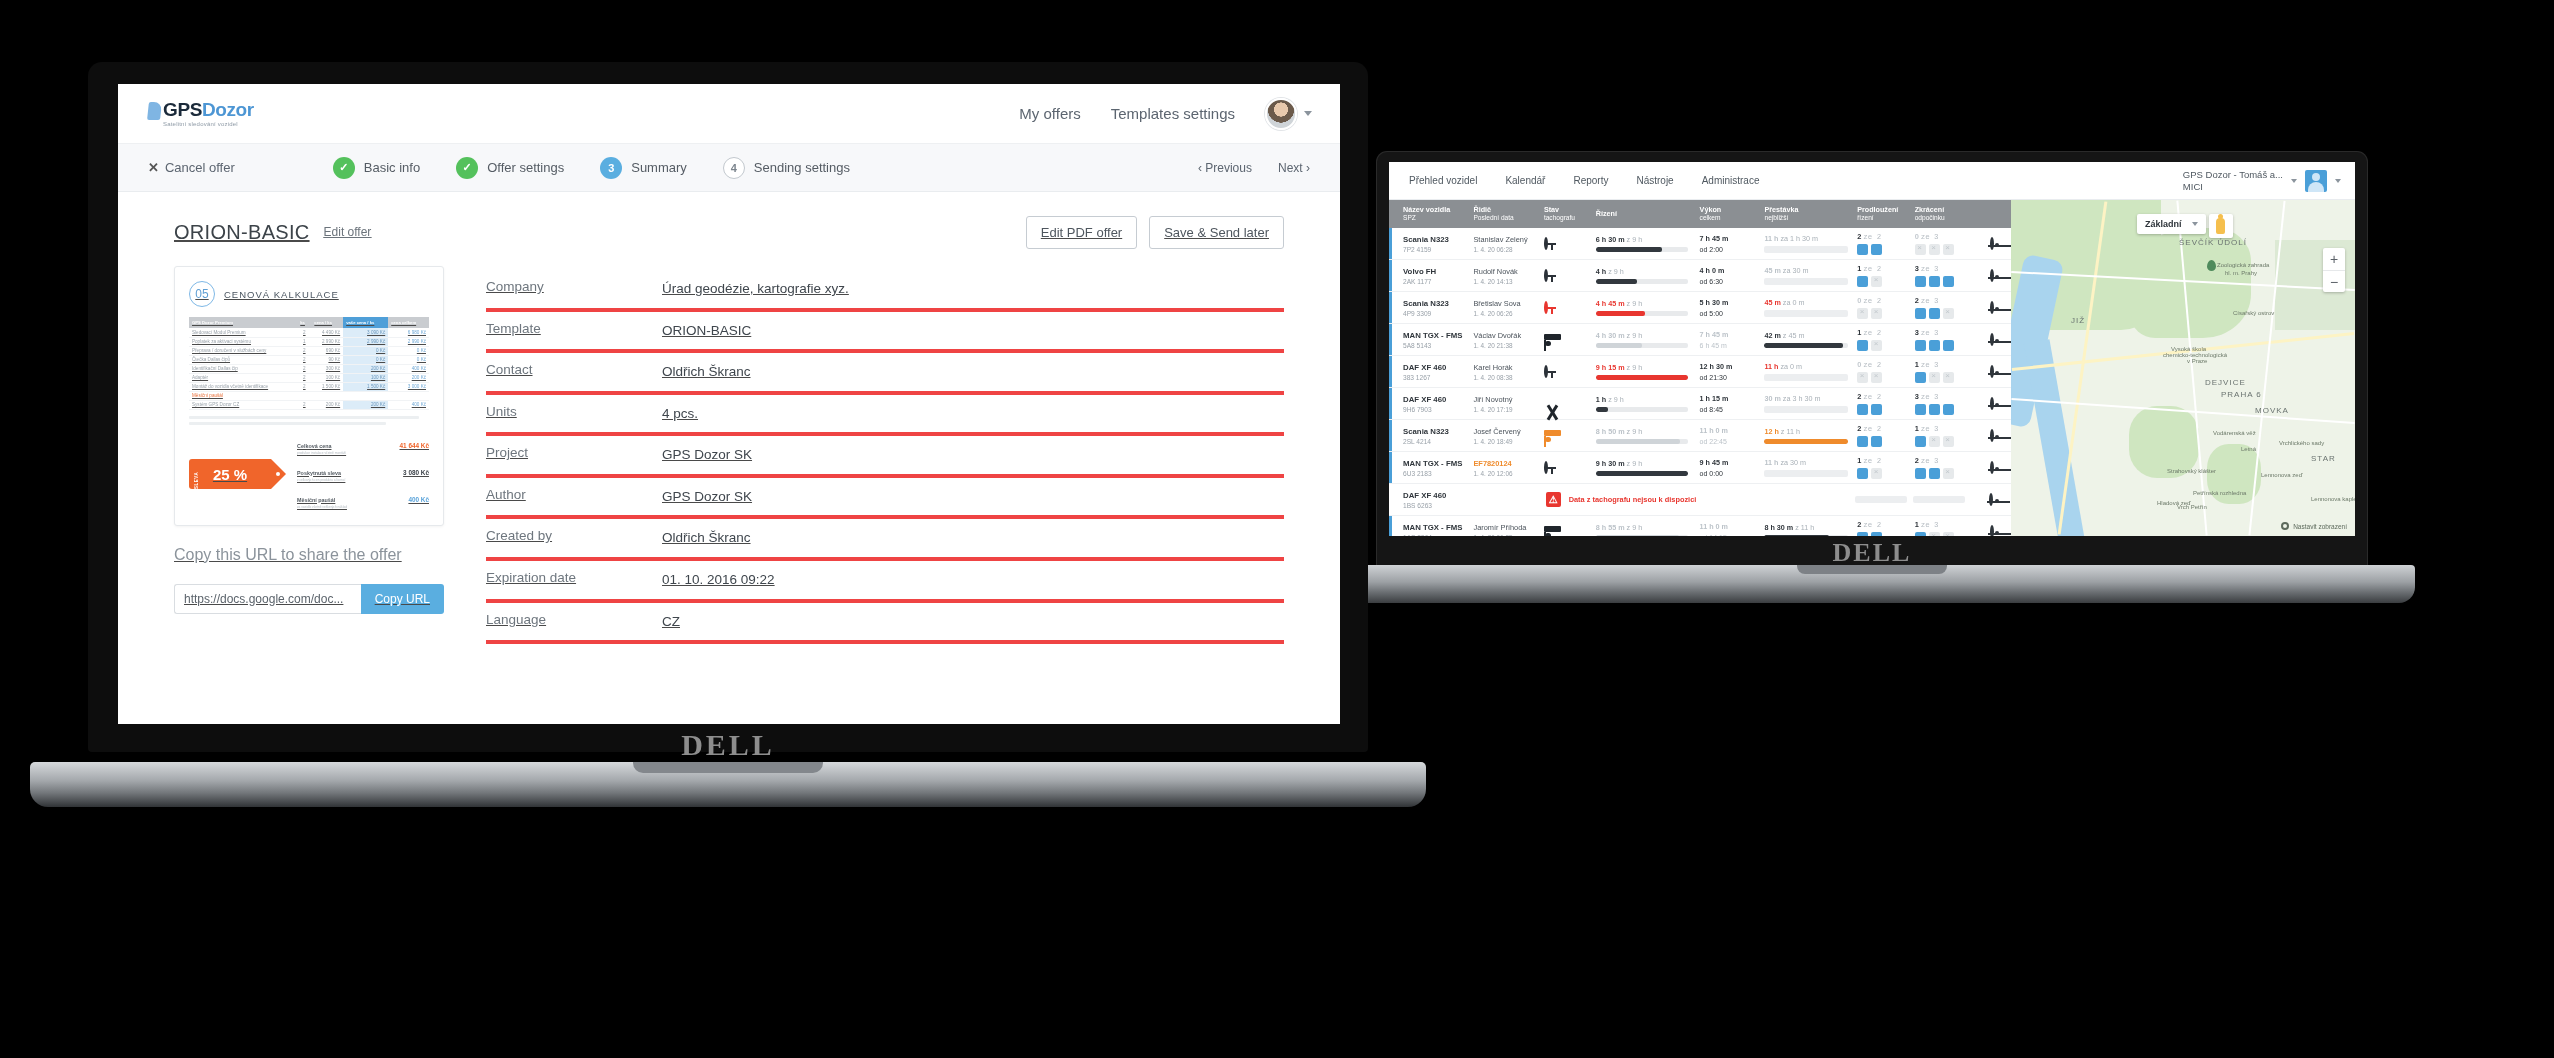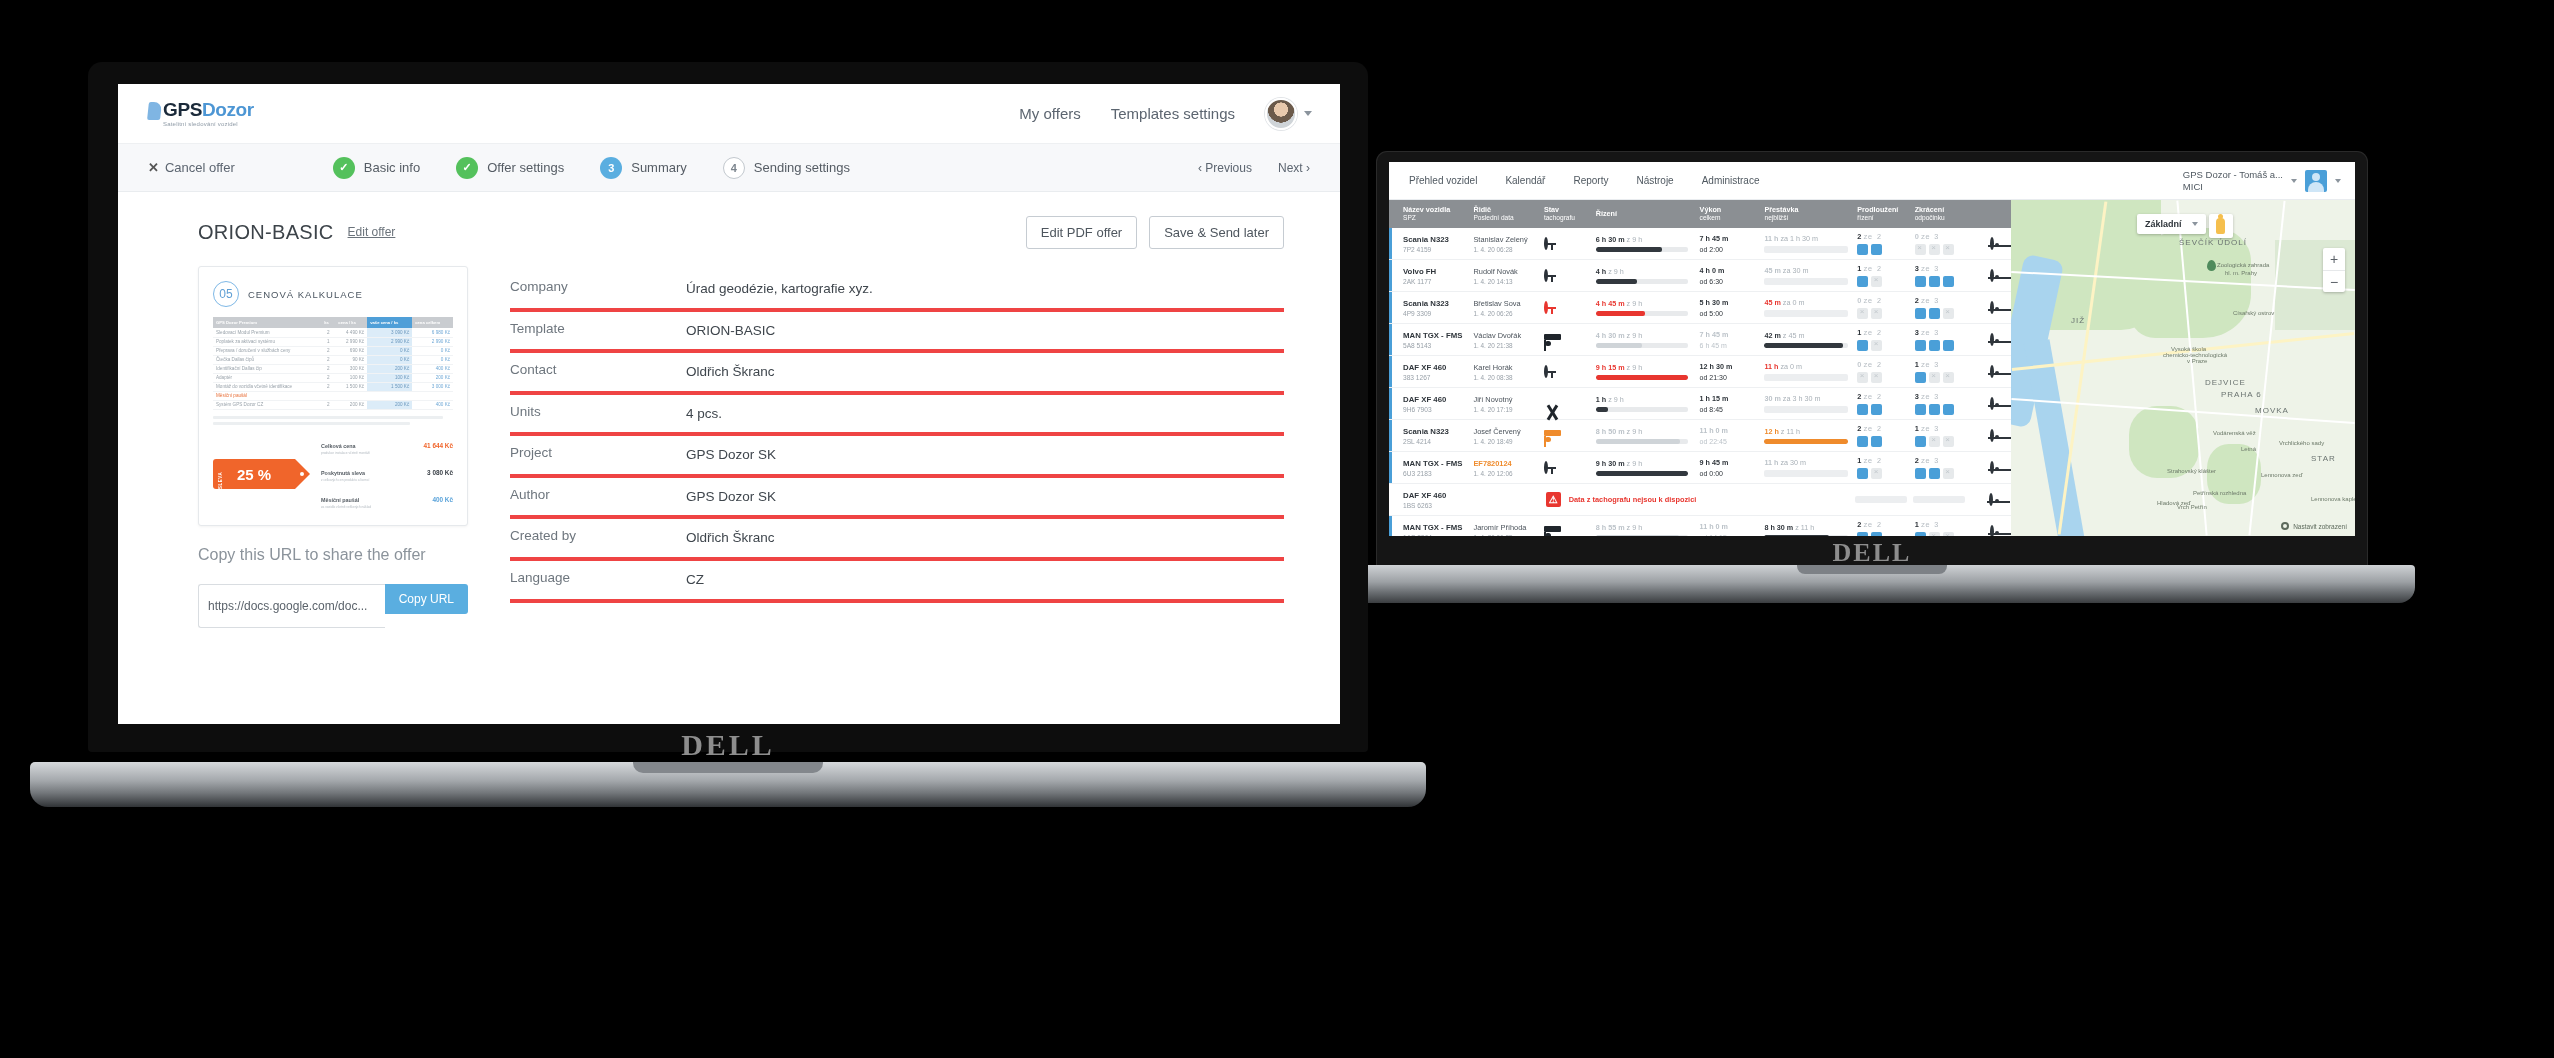--- a/index.html
+++ b/index.html
@@ -104,21 +104,21 @@
   .step .bubble {
     width:22px;height:22px;border-radius:50%;display:flex;align-items:center;
     justify-content:center;font-size:11px;color:#fff;font-weight:bold;flex:0 0 auto;
   }
   .step.done .bubble { background:#54c15c; }
   .step.active .bubble { background:#5aaee0; }
   .step.todo .bubble { background:#fff; border:1px solid #c2c8ce; color:#7b848d; }
   .step .lbl { font-size:13px; color:#555c64; white-space:nowrap; }
   .nav-prevnext { margin-left:auto; display:flex; align-items:center; gap:26px; font-size:12px; color:#5c6570; }
 
-  .lw-body { padding: 20px 56px 0 80px; }
+  .lw-body { padding: 20px 56px 0 56px; text-decoration: underline; }
   .lw-title-row { display:flex; align-items:center; height: 40px; }
   .lw-title { font-size:20px; color:#3c4349; letter-spacing:0.3px; }
   .lw-editlink { font-size:12px; color:#6b737b; margin-left:14px; text-decoration:underline; }
   .lw-btns { margin-left:auto; display:flex; gap:12px; }
   .btn-outline {
     border:1px solid #c6ccd2; background:#fff; color:#4e565e; border-radius:3px;
     font-size:13px; padding:8px 14px; font-family:"Liberation Sans",sans-serif;
   }
 
   .lw-panel { display:flex; margin-top: 14px; gap: 42px; }
@@ -169,21 +169,21 @@
   .pdf-price-val { font-size:6.4px; font-weight:bold; }
   .pdf-price-val.orange { color:#f0652b; }
   .pdf-price-val.dark { color:#3b4148; }
   .pdf-price-val.blue { color:#5aa3da; }
 
   .share { margin-top: 20px; width:270px; }
   .share-lbl { font-size:16px; color:#8b939b; margin-bottom:20px; }
   .share-row { display:flex; }
   .share-input {
     flex:1; border:1px solid #d9dde1; border-right:0; border-radius:3px 0 0 3px;
-    height:44px; padding:0 9px; font-size:12px; color:#5b636b; outline:none;
+    height:30px; padding:0 9px; font-size:12px; color:#5b636b; outline:none;
     font-family:"Liberation Sans",sans-serif; background:#fff;
   }
   .share-btn {
     background:#5aaee0; color:#fff; border:0; border-radius:0 3px 3px 0;
     font-size:12px; padding:0 14px; height:30px; font-family:"Liberation Sans",sans-serif;
   }
 
   
   .detail { flex:1; padding-top:4px; }
   .drow { display:flex; border-bottom:4px solid #ef4444; padding:9px 0; align-items:flex-start; }
@@ -1031,20 +1031,24 @@
                 </div>
                 <div class="drow">
                   <div class="dkey">Author</div>
                   <div class="dval">GPS Dozor SK</div>
                 </div>
                 <div class="drow">
                   <div class="dkey">Created by</div>
                   <div class="dval">Oldřich Škranc</div>
                 </div>
                 <div class="drow">
+                  <div class="dkey">Expiration date</div>
+                  <div class="dval">01. 10. 2016 09:22</div>
+                </div>
+                <div class="drow">
                   <div class="dkey">Language</div>
                   <div class="dval">CZ</div>
                 </div>
               </div>
           </div>
         </div>
       </div>
 
     </div>
     <div class="brand">DELL</div>

